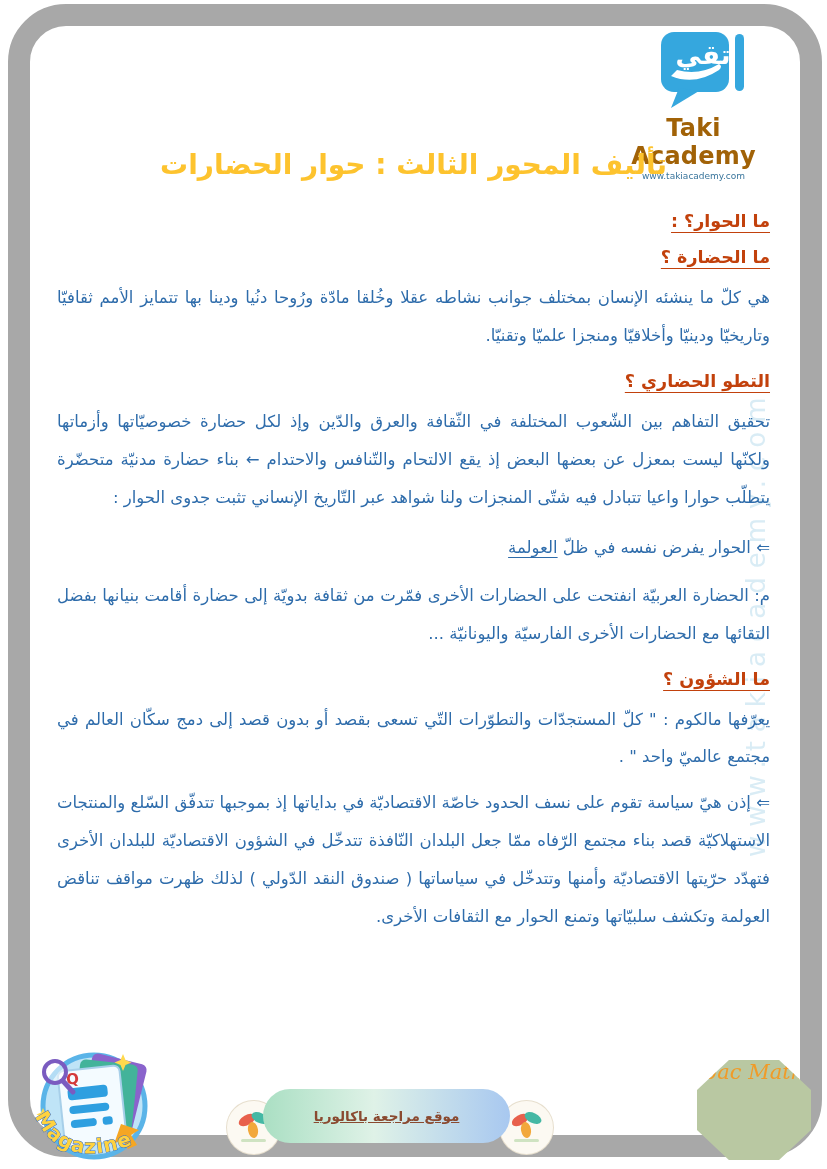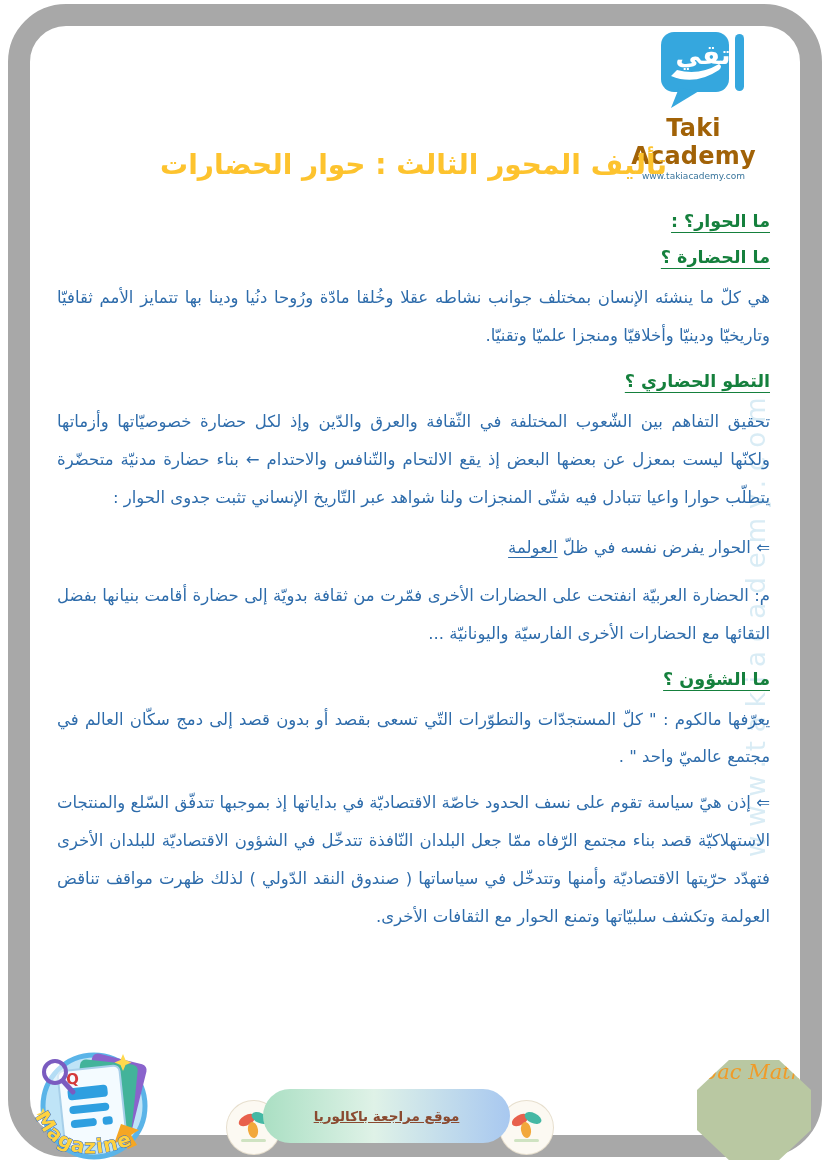--- a/index.html
+++ b/index.html
@@ -17,21 +17,21 @@
                font-family:"DejaVu Sans", sans-serif; white-space:nowrap; }
 
   
   .taki-logo { position:absolute; left:616px; top:30px; width:155px; text-align:center; z-index:3; }
   .taki-logo .logo-name { font-size:24px; font-weight:bold; color:#a16207; margin-top:-2px; letter-spacing:.2px; }
   .taki-logo .logo-url  { font-size:9px; color:#39759c; margin-top:1px; }
 
   
   .content { position:absolute; top:148px; left:57px; right:57px; direction:rtl; z-index:3; }
   .title { font-size:28px; font-weight:bold; color:#fdc32e; text-align:center; margin-bottom:30px; }
-  .sec-heading { display:table; font-size:17.5px; font-weight:bold; color:#15803d;
+  .sec-heading { display:table; font-size:17.5px; font-weight:bold; color:#c2410c;
                  text-decoration:underline; text-underline-offset:5px; margin:16px 0 12px; }
   .para { font-size:16.5px; line-height:2.3; color:#2e6cab; text-align:justify; margin-bottom:8px; }
   .para.note { text-align:right; margin:12px 0 10px; }
   .u { text-decoration:underline; text-underline-offset:4px; }
 
   
   .magazines { position:absolute; left:33px; top:1050px; z-index:5; }
   .site-pill { position:absolute; left:263px; top:1089px; width:247px; height:54px; z-index:5;
                border-radius:27px; background:linear-gradient(90deg,#aadfc3 0%,#dff2e7 45%,#a8c8f0 100%);
                display:flex; flex-direction:column; align-items:center; justify-content:center; cursor:pointer; }

